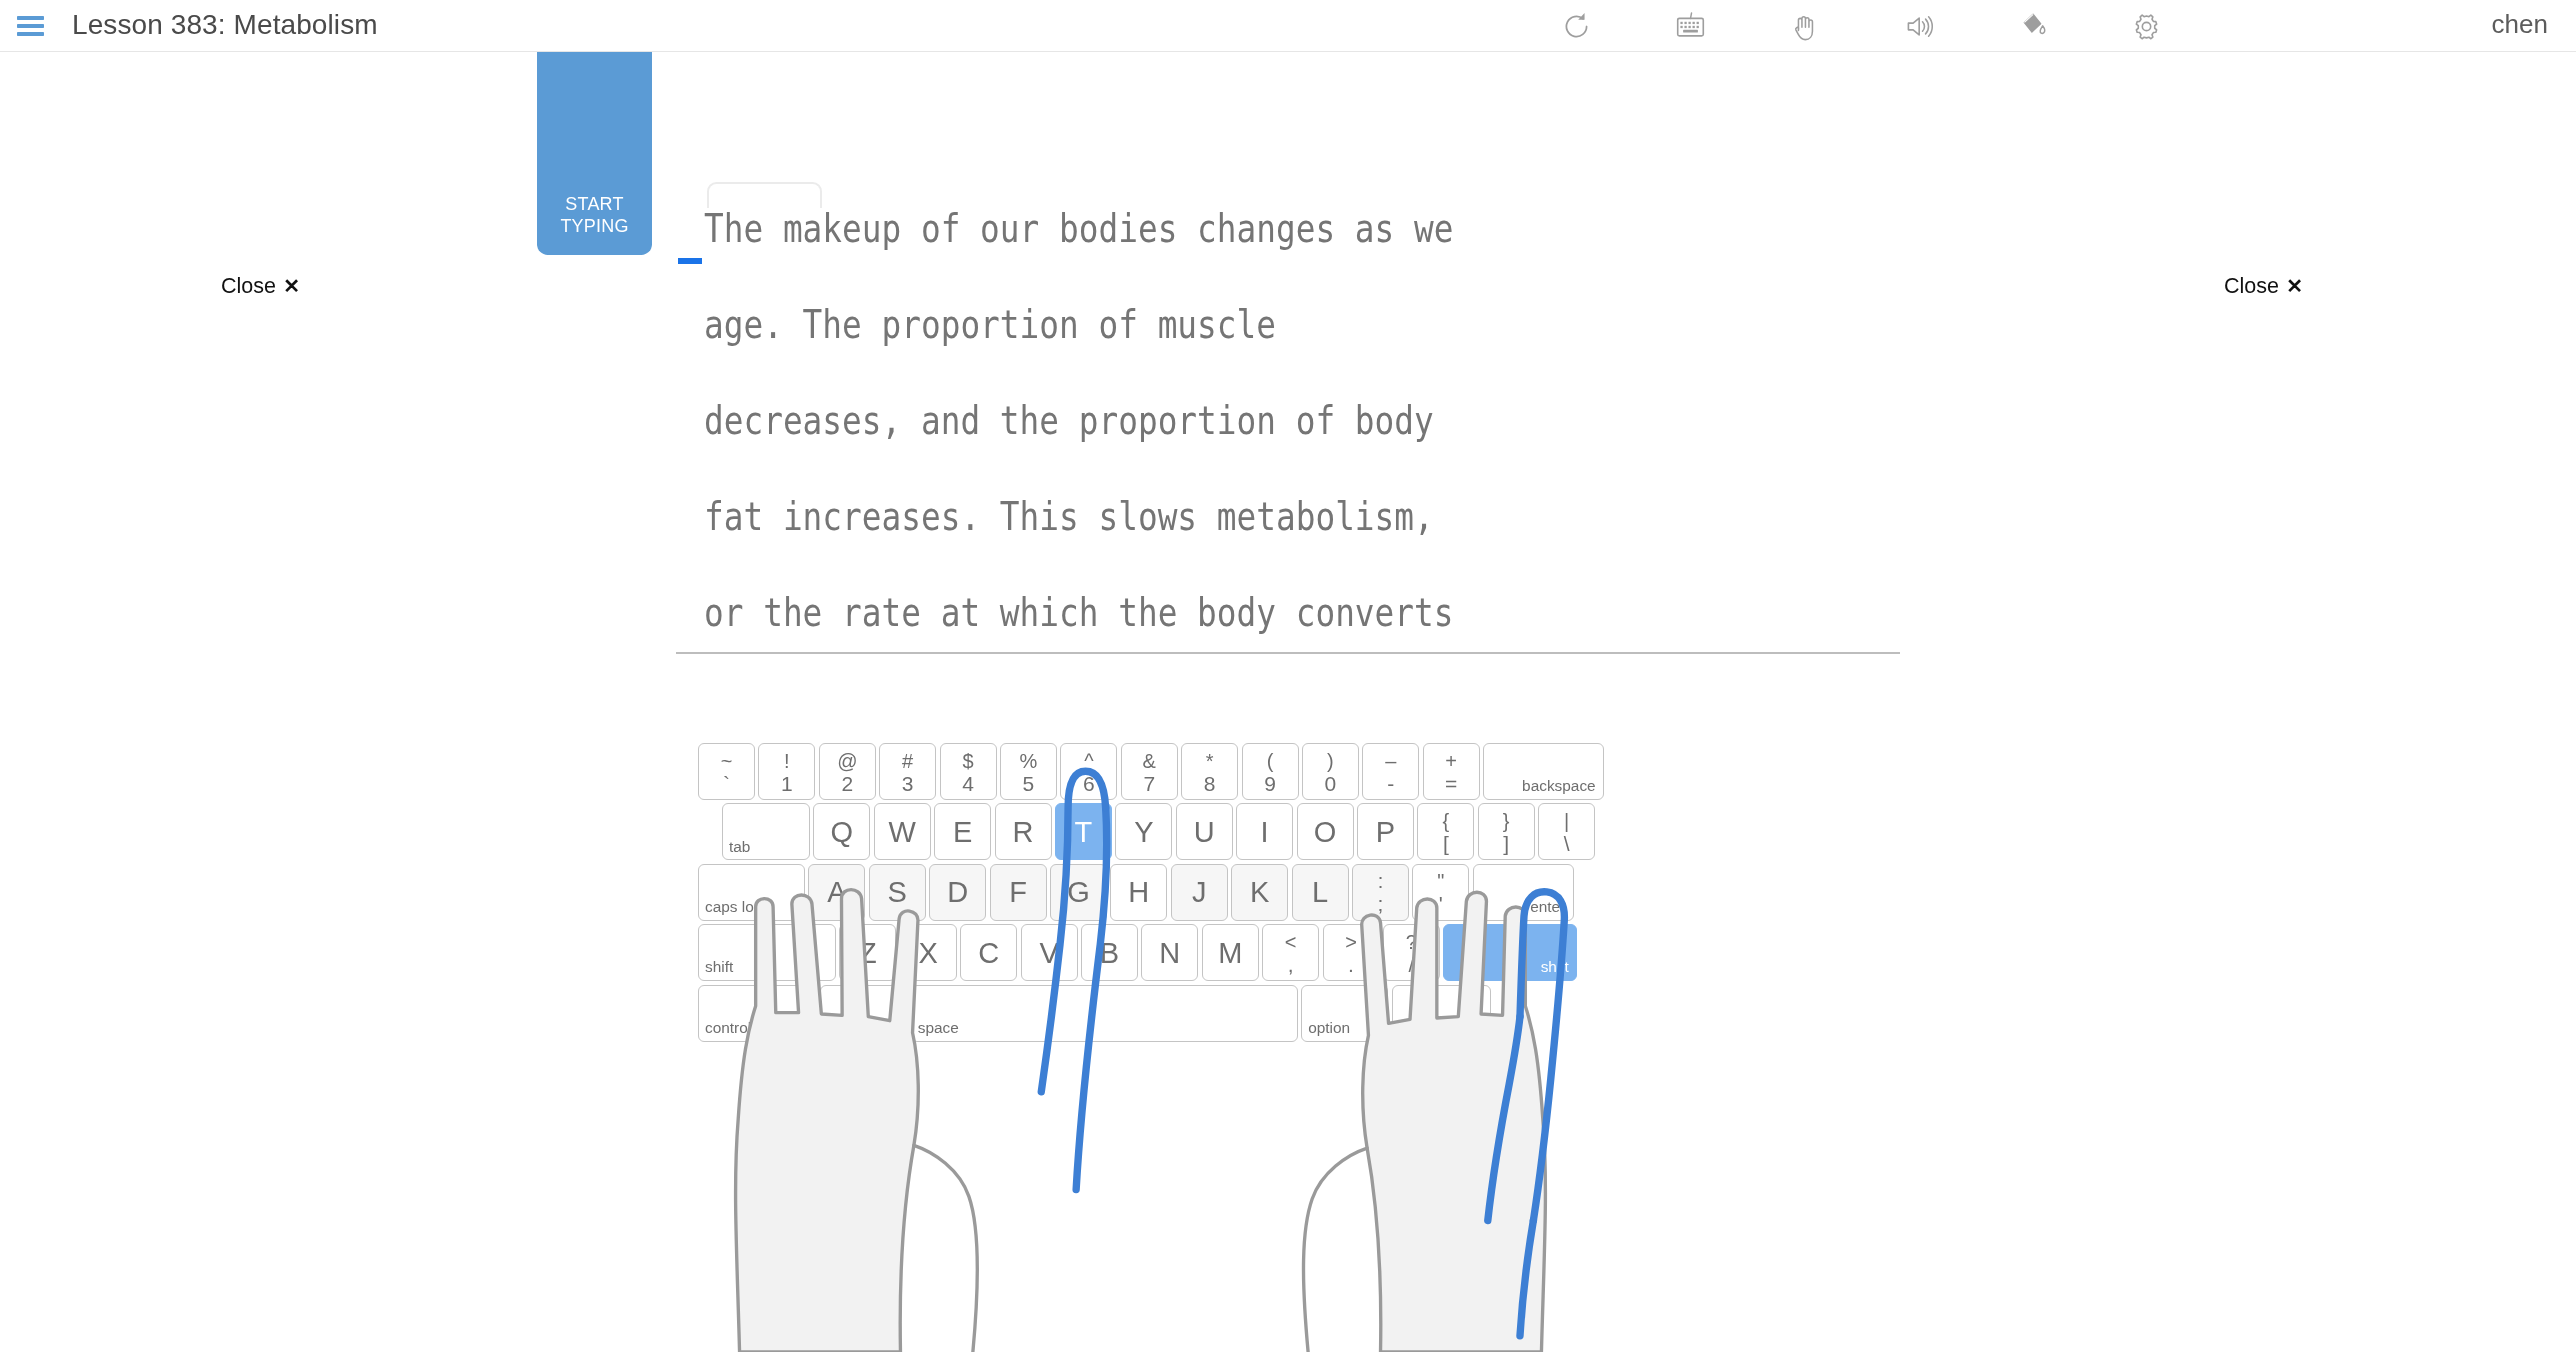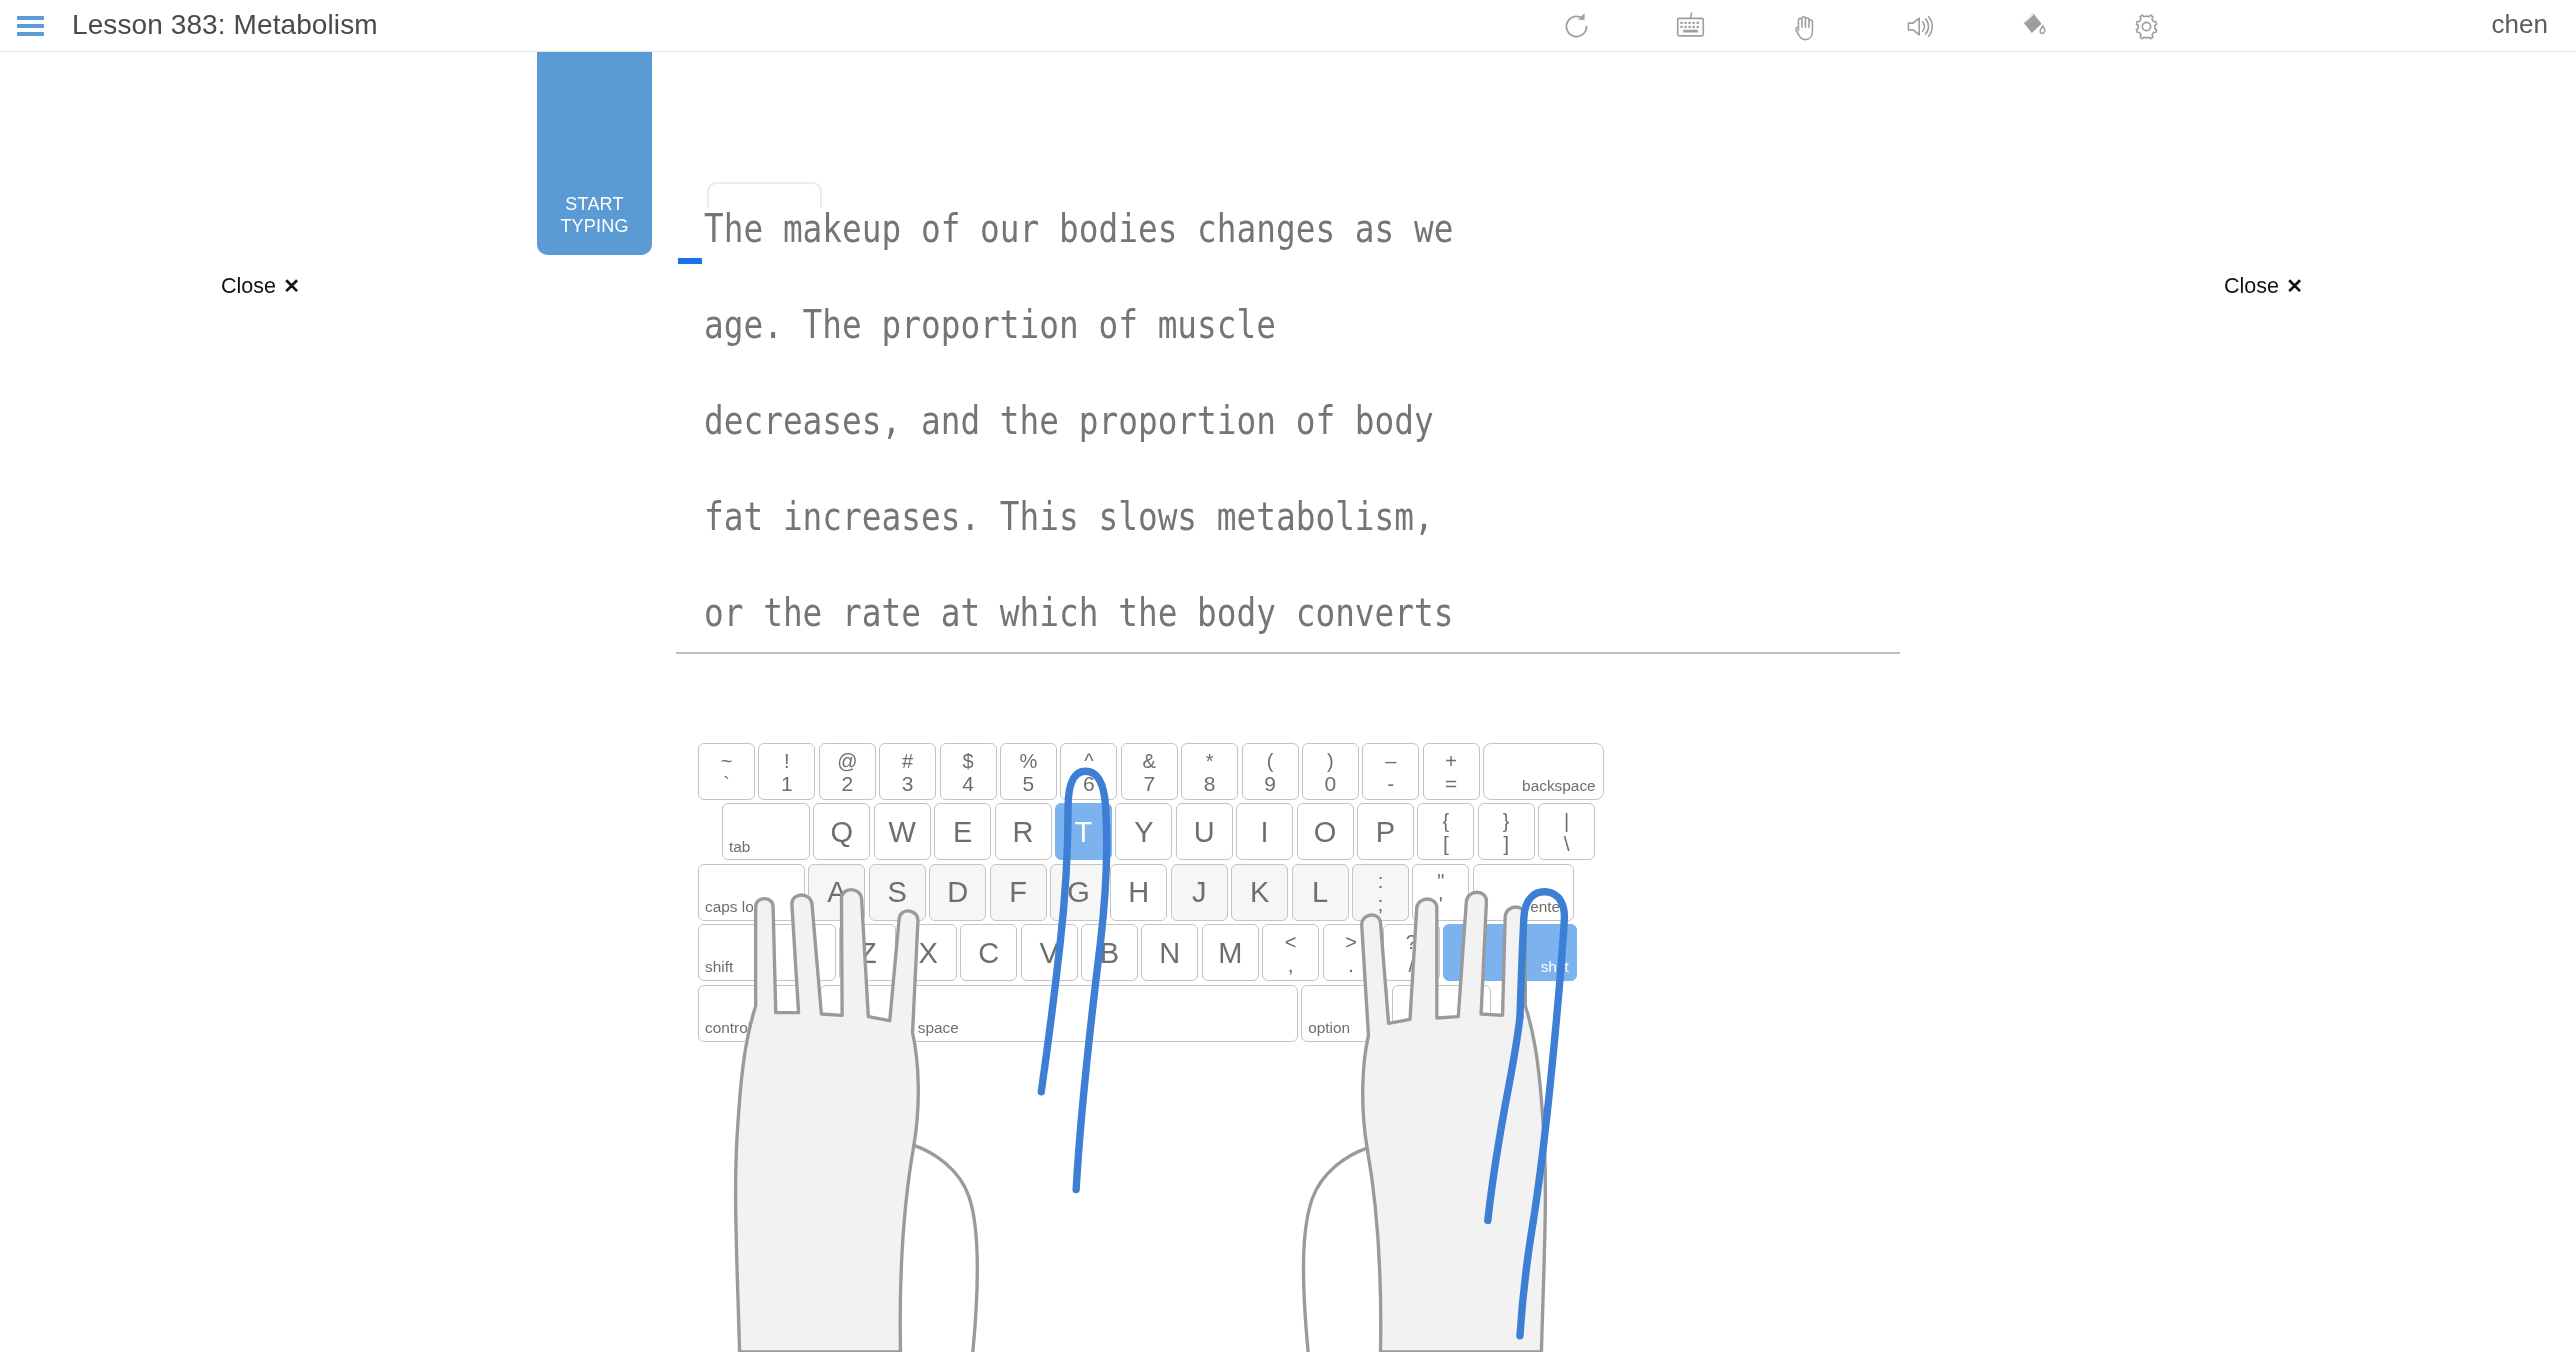--- a/index.html
+++ b/index.html
@@ -243,21 +243,21 @@
     line-height: 1;
   }
   .key .mod-right {
     position: absolute;
     right: 7.4px;
     bottom: 5.4px;
     font-size: 15.4px;
     line-height: 1;
   }
   .w-tab      { width: 88px; margin-left: 24px; }
-  .w-back     { width: 121px; border-radius: 8px; }
+  .w-back     { width: 121px; }
   .w-caps     { width: 107px; }
   .w-enter    { width: 101px; }
   .w-shiftL   { width: 138px; }
   .w-shiftR   { width: 134px; }
   .w-ctrl     { width: 119px; }
   .w-opt      { width: 87px; }
   .w-space    { width: 387px; text-align: center; }
   .w-opt2     { width: 87px; }
   .w-last     { width: 99px; }
 

